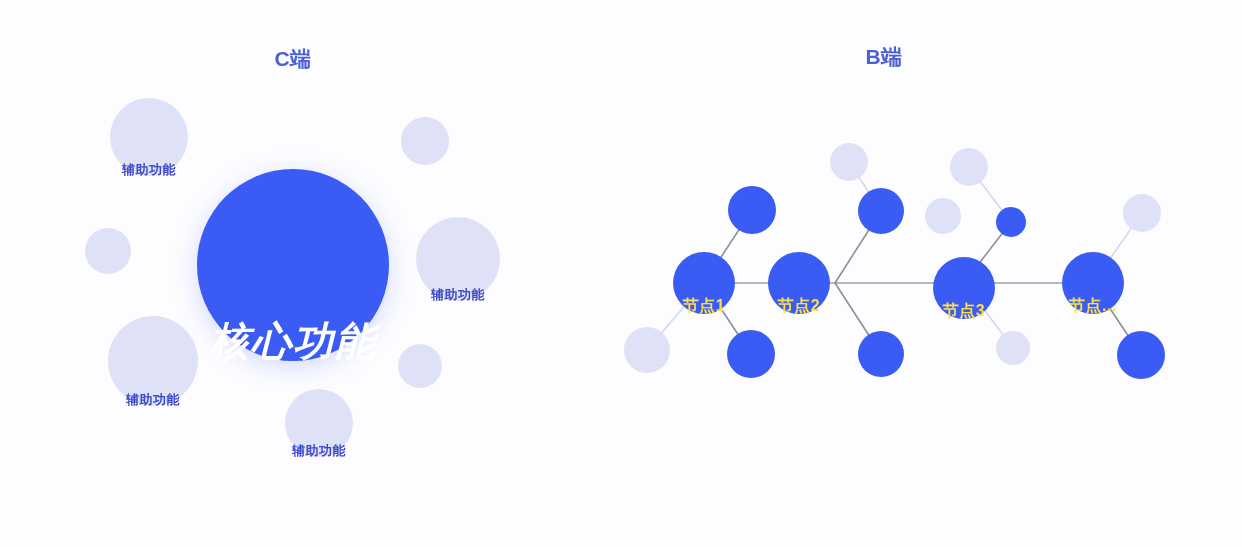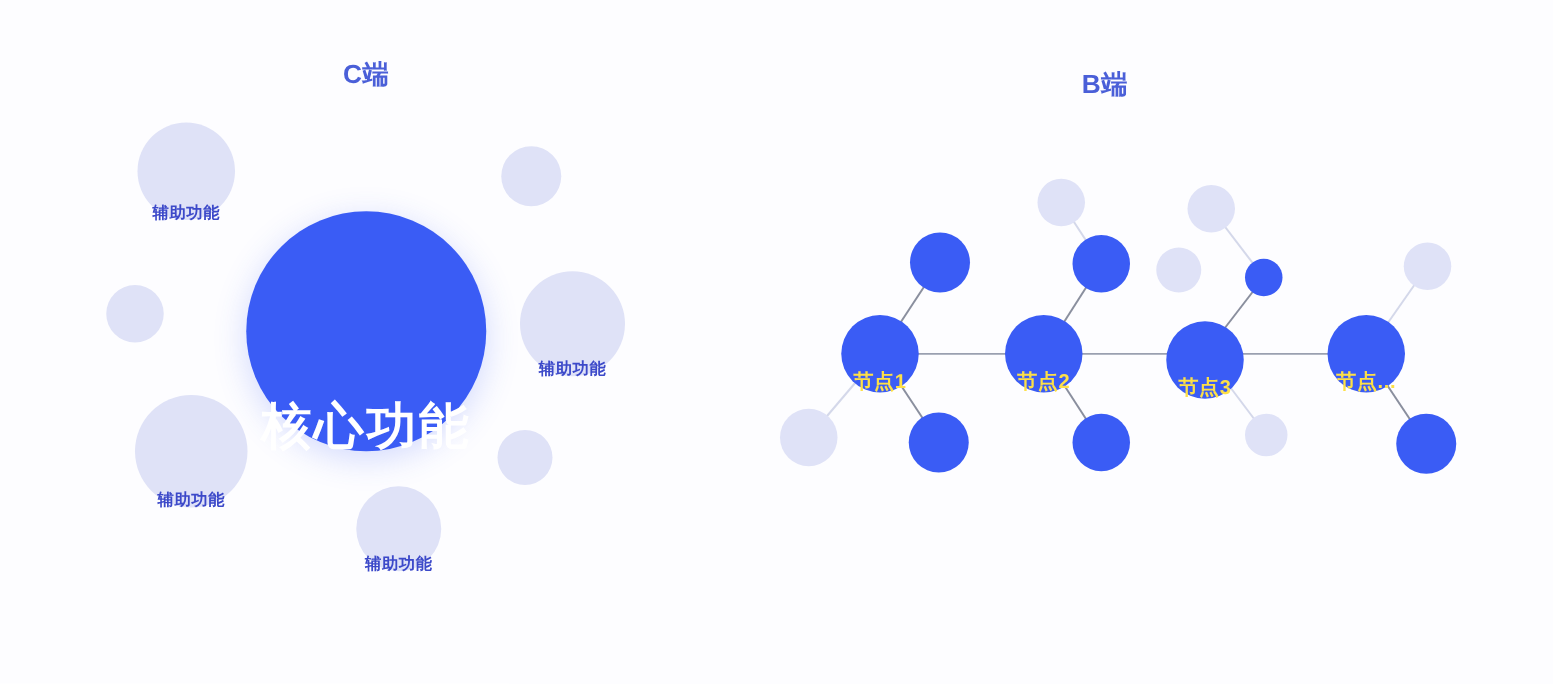--- a/index.html
+++ b/index.html
@@ -21,21 +21,21 @@
   .section-title {
     position: absolute;
     font-size: 21px;
     font-weight: 700;
     color: #4a5fd8;
     letter-spacing: 0.5px;
     white-space: nowrap;
     transform: translateX(-50%);
   }
   #title-c { left: 293px; top: 45px; }
-  #title-b { left: 884px; top: 53px; }
+  #title-b { left: 884px; top: 43px; }
 
   
   .bubble {
     position: absolute;
     border-radius: 50%;
     display: flex;
     align-items: flex-end;
     justify-content: center;
     box-sizing: border-box;
     transform: translate(-50%, -50%);
@@ -59,20 +59,21 @@
   
   #core-circle {
     background: #3a5cf5;
     box-shadow: 0 6px 26px rgba(58, 92, 245, 0.22);
   }
   #core-circle .bubble-label {
     font-size: 40px;
     font-weight: 700;
     color: #ffffff;
     letter-spacing: 2px;
+    font-style: italic;
   }
 
   
   .node-main .bubble-label {
     font-size: 16px;
     font-weight: 700;
     letter-spacing: 0.5px;
   }
 
   
@@ -132,21 +133,21 @@
       <div class="bubble soft" style="left: 420px; top: 366px; width: 44px; height: 44px;"></div>
       <div class="bubble solid" id="core-circle" style="left: 293px; top: 265px; width: 192px; height: 192px;">
         <span class="bubble-label">核心功能</span>
       </div>
     </div>
 
   <div id="business-graph">
       <div class="bubble solid node-main" style="left: 704px; top: 283px; width: 62px; height: 62px;">
         <span class="bubble-label">节点1</span>
       </div>
-      <div class="bubble solid node-main" style="left: 835px; top: 283px; width: 62px; height: 62px;">
+      <div class="bubble solid node-main" style="left: 799px; top: 283px; width: 62px; height: 62px;">
         <span class="bubble-label">节点2</span>
       </div>
       <div class="bubble solid node-main" style="left: 964px; top: 288px; width: 62px; height: 62px;">
         <span class="bubble-label">节点3</span>
       </div>
       <div class="bubble solid node-main" style="left: 1093px; top: 283px; width: 62px; height: 62px;">
         <span class="bubble-label">节点...</span>
       </div>
       <div class="bubble solid" style="left: 752px; top: 210px; width: 48px; height: 48px;"></div>
       <div class="bubble solid" style="left: 751px; top: 354px; width: 48px; height: 48px;"></div>

